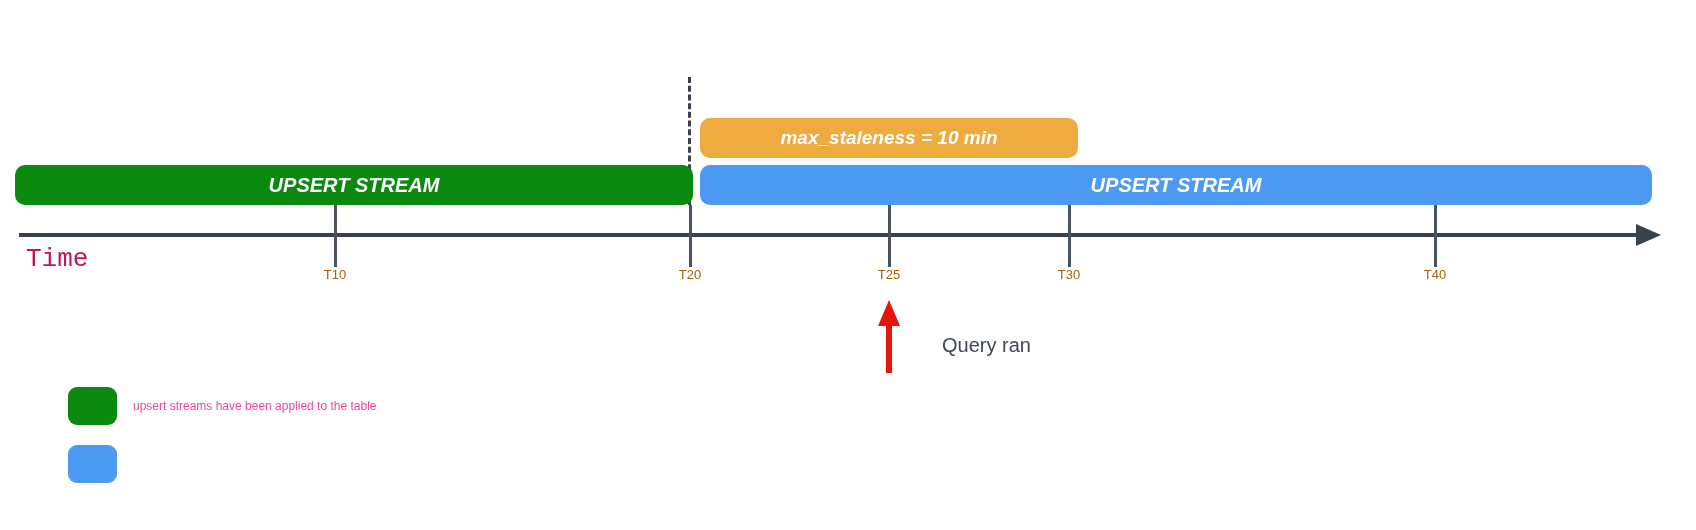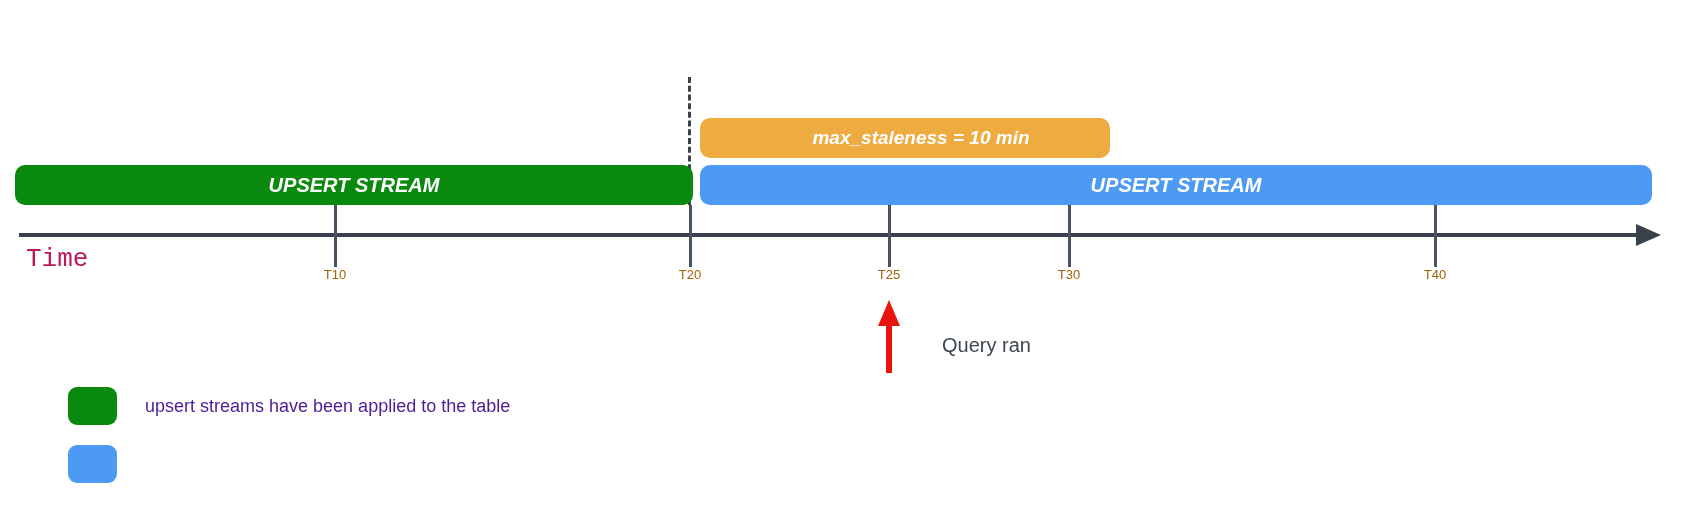--- a/index.html
+++ b/index.html
@@ -75,32 +75,32 @@
   }
 
   .legend { position: absolute; left: 68px; top: 387px; }
   .legend-row { position: absolute; left: 0; display: flex; align-items: center; }
   .legend-row-0 { top: 0; }
   .legend-row-1 { top: 58px; }
   .legend-swatch {
     width: 49px; height: 38px; border-radius: 9px; flex: 0 0 auto;
   }
   .legend-text {
-    margin-left: 28px; font-size: 18px; color: #4c1d95; white-space: nowrap;
+    margin-left: 16px; font-size: 12px; color: #ec4899; white-space: nowrap;
   }
 </style>
 </head>
 <body>
 
 <div class="stage">
 
 
   <div class="dotted-line"></div>
 
-  <div class="bar bar-staleness" style="background: rgb(238, 171, 64); padding-left: 32px;">
+  <div class="bar bar-staleness" style="background: rgb(238, 171, 64);">
     <span>max_staleness = 10 min</span>
   </div>
 
   <div class="bar bar-applied" style="background: rgb(9, 138, 15);">
     <span>UPSERT STREAM</span>
   </div>
 
   <div class="bar bar-pending" style="background: rgb(77, 154, 244);">
     <span>UPSERT STREAM</span>
   </div>

